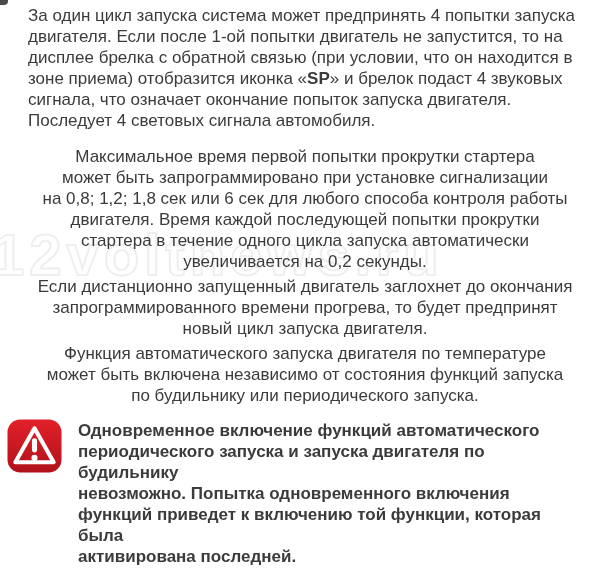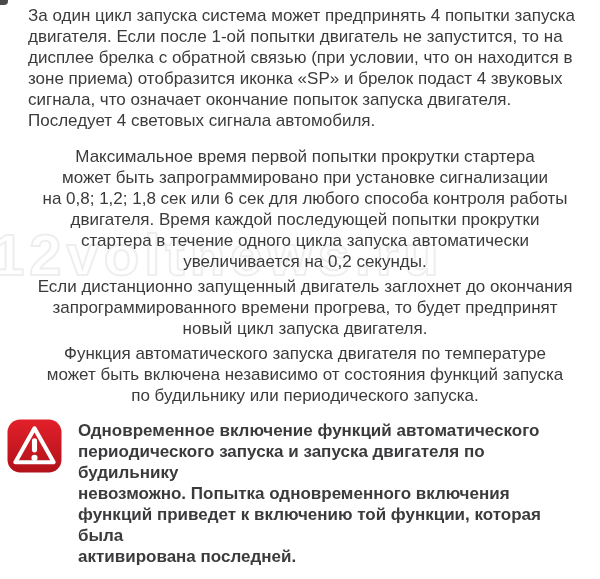--- a/index.html
+++ b/index.html
@@ -47,21 +47,21 @@
   .para {
     position: relative;
     z-index: 1;
     margin: 0 0 0 21px;
     white-space: pre-line;
   }
   .mb15 { margin-bottom: 15px; }
   .mb9  { margin-bottom: 9px; }
   .mb4  { margin-bottom: 4px; text-align: center; }
   .mb13 { margin-bottom: 13px; text-align: center; }
-  .bold-inline { font-weight: 400; }
+  .bold-inline { font-weight: 700; }
   .warning {
     position: relative;
     z-index: 1;
     display: flex;
     align-items: flex-start;
     gap: 16px;
     margin-left: 0;
   }
   .warn-icon {
     flex: 0 0 55px;

